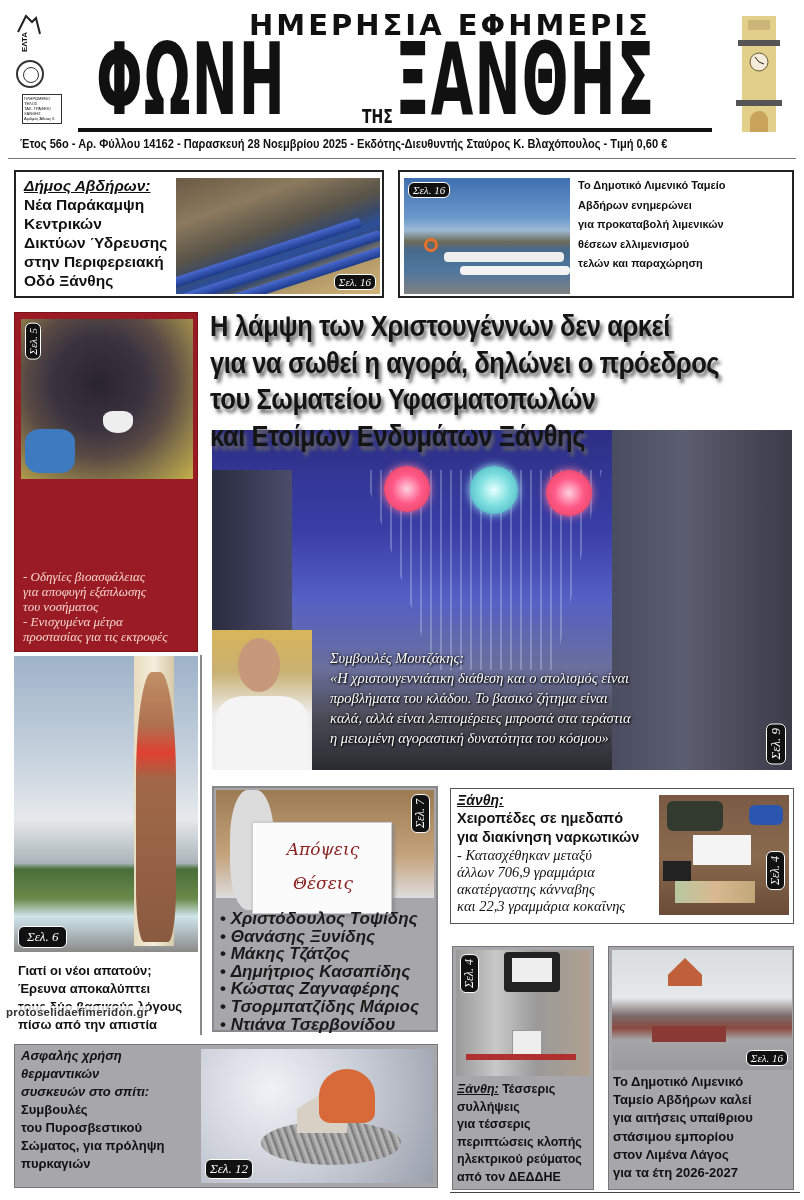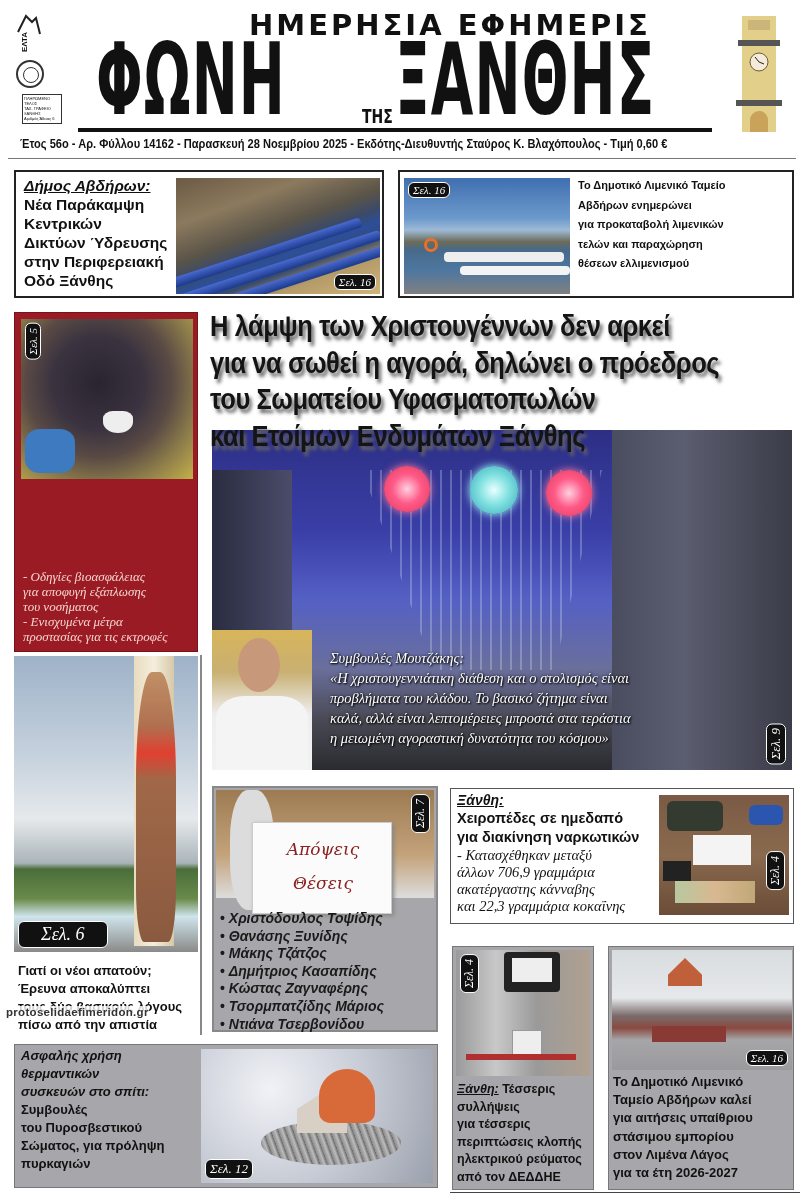--- a/index.html
+++ b/index.html
@@ -58,21 +58,21 @@
 .b5-photo .fig{position:absolute;left:122px;top:16px;width:40px;height:270px;background:linear-gradient(180deg,#c09066 0%,#b07050 20%,#e04030 30%,#a06848 40%,#8a5a40 100%);border-radius:40% 40% 20% 20%}
 .b5-text{left:18px;top:962px;width:190px;font-size:13px;line-height:18px;font-weight:bold}
 .watermark{left:6px;top:1006px;font-size:11.5px;font-weight:bold;color:#333;background:rgba(255,255,255,.8);letter-spacing:0.3px}
 
 .b6{left:212px;top:786px;width:226px;height:246px;background:#a7a7ab;border:2px solid #888}
 .b6 .top{position:absolute;left:2px;top:2px;width:218px;height:108px;background:linear-gradient(180deg,#9c7a52,#c4a27a 60%,#ddd 100%)}
 .b6 .board{position:absolute;left:36px;top:32px;width:140px;height:92px;background:#fbfbfb;border:1px solid #ccc;box-shadow:2px 2px 4px #888}
 .b6 .fig{position:absolute;left:14px;top:0;width:44px;height:120px;background:#dcdcdc;border-radius:40%}
 .b6 .board-t{position:absolute;left:0;width:140px;text-align:center;color:#8a2020;font-family:"DejaVu Serif",serif;font-style:italic;font-size:17px}
 .b6 ul{position:absolute;left:6px;top:122px;list-style:none}
-.b6 li{font-weight:bold;font-style:italic;font-size:14px;line-height:17.6px;color:#1a1a1a}
+.b6 li{font-weight:bold;font-style:italic;font-size:17px;line-height:17.6px;color:#1a1a1a}
 .b6 li:before{content:"• ";font-style:normal}
 
 .b7{left:450px;top:788px;width:344px;height:136px;border:1px solid #555}
 .b7 .txt{position:absolute;left:6px;top:2px;width:200px}
 .b7 .k{font-size:14px;line-height:18px}
 .b7 .h{font-size:14.5px;line-height:19px;font-weight:bold;white-space:nowrap}
 .b7 .s{font-family:"Liberation Serif",serif;font-style:italic;font-size:14.5px;line-height:17px;white-space:nowrap}
 .b7 .photo{left:208px;top:6px;width:130px;height:120px;background:linear-gradient(180deg,#7a5a44,#8a6a4e 50%,#6a4c38)}
 
 .b8{left:452px;top:946px;width:142px;height:244px;background:#a7a7ab;border:1px solid #777}
@@ -154,22 +154,22 @@
   <div class="photo">
     <div style="position:absolute;left:40px;top:74px;width:120px;height:10px;background:#eee;border-radius:4px"></div>
     <div style="position:absolute;left:56px;top:88px;width:110px;height:9px;background:#f4f4f4;border-radius:4px"></div>
     <div style="position:absolute;left:20px;top:60px;width:14px;height:14px;border:3px solid #e8702a;border-radius:50%"></div>
     <span class="sel" style="left:4px;top:4px">Σελ. 16</span>
   </div>
   <div class="txt">
     <div>Το Δημοτικό Λιμενικό Ταμείο</div>
     <div>Αβδήρων ενημερώνει</div>
     <div>για προκαταβολή λιμενικών</div>
+    <div>θέσεων ελλιμενισμού</div>
     <div>τελών και παραχώρηση</div>
-    <div>θέσεων ελλιμενισμού</div>
   </div>
 </div>
 
 <div class="abs b3">
   <div class="photo">
     <div class="tooth"></div>
     <div class="glove"></div>
     <span class="sel v" style="left:4px;top:4px">Σελ. 5</span>
   </div>
   <div class="sub">
@@ -204,21 +204,21 @@
 <div class="abs main-hl">
   <div>Η λάμψη των Χριστουγέννων δεν αρκεί</div>
   <div>για να σωθεί η αγορά, δηλώνει ο πρόεδρος</div>
   <div>του Σωματείου Υφασματοπωλών</div>
   <div>και Ετοίμων Ενδυμάτων Ξάνθης</div>
 </div>
 
 <div class="abs b5-photo">
   <div class="pillar"></div>
   <div class="fig"></div>
-  <span class="sel" style="left:4px;bottom:4px;font-size:18px;padding:2px 22px">Σελ. 6</span>
+  <span class="sel" style="left:4px;bottom:4px;font-size:13px;padding:2px 8px">Σελ. 6</span>
 </div>
 <div class="abs b5-text">
   <div>Γιατί οι νέοι απατούν;</div>
   <div>Έρευνα αποκαλύπτει</div>
   <div>τους δύο βασικούς λόγους</div>
   <div>πίσω από την απιστία</div>
 </div>
 <div class="abs watermark">protoselidaefimeridon.gr</div>
 <div class="abs" style="left:200px;top:655px;width:2px;height:380px;background:#888"></div>
 

